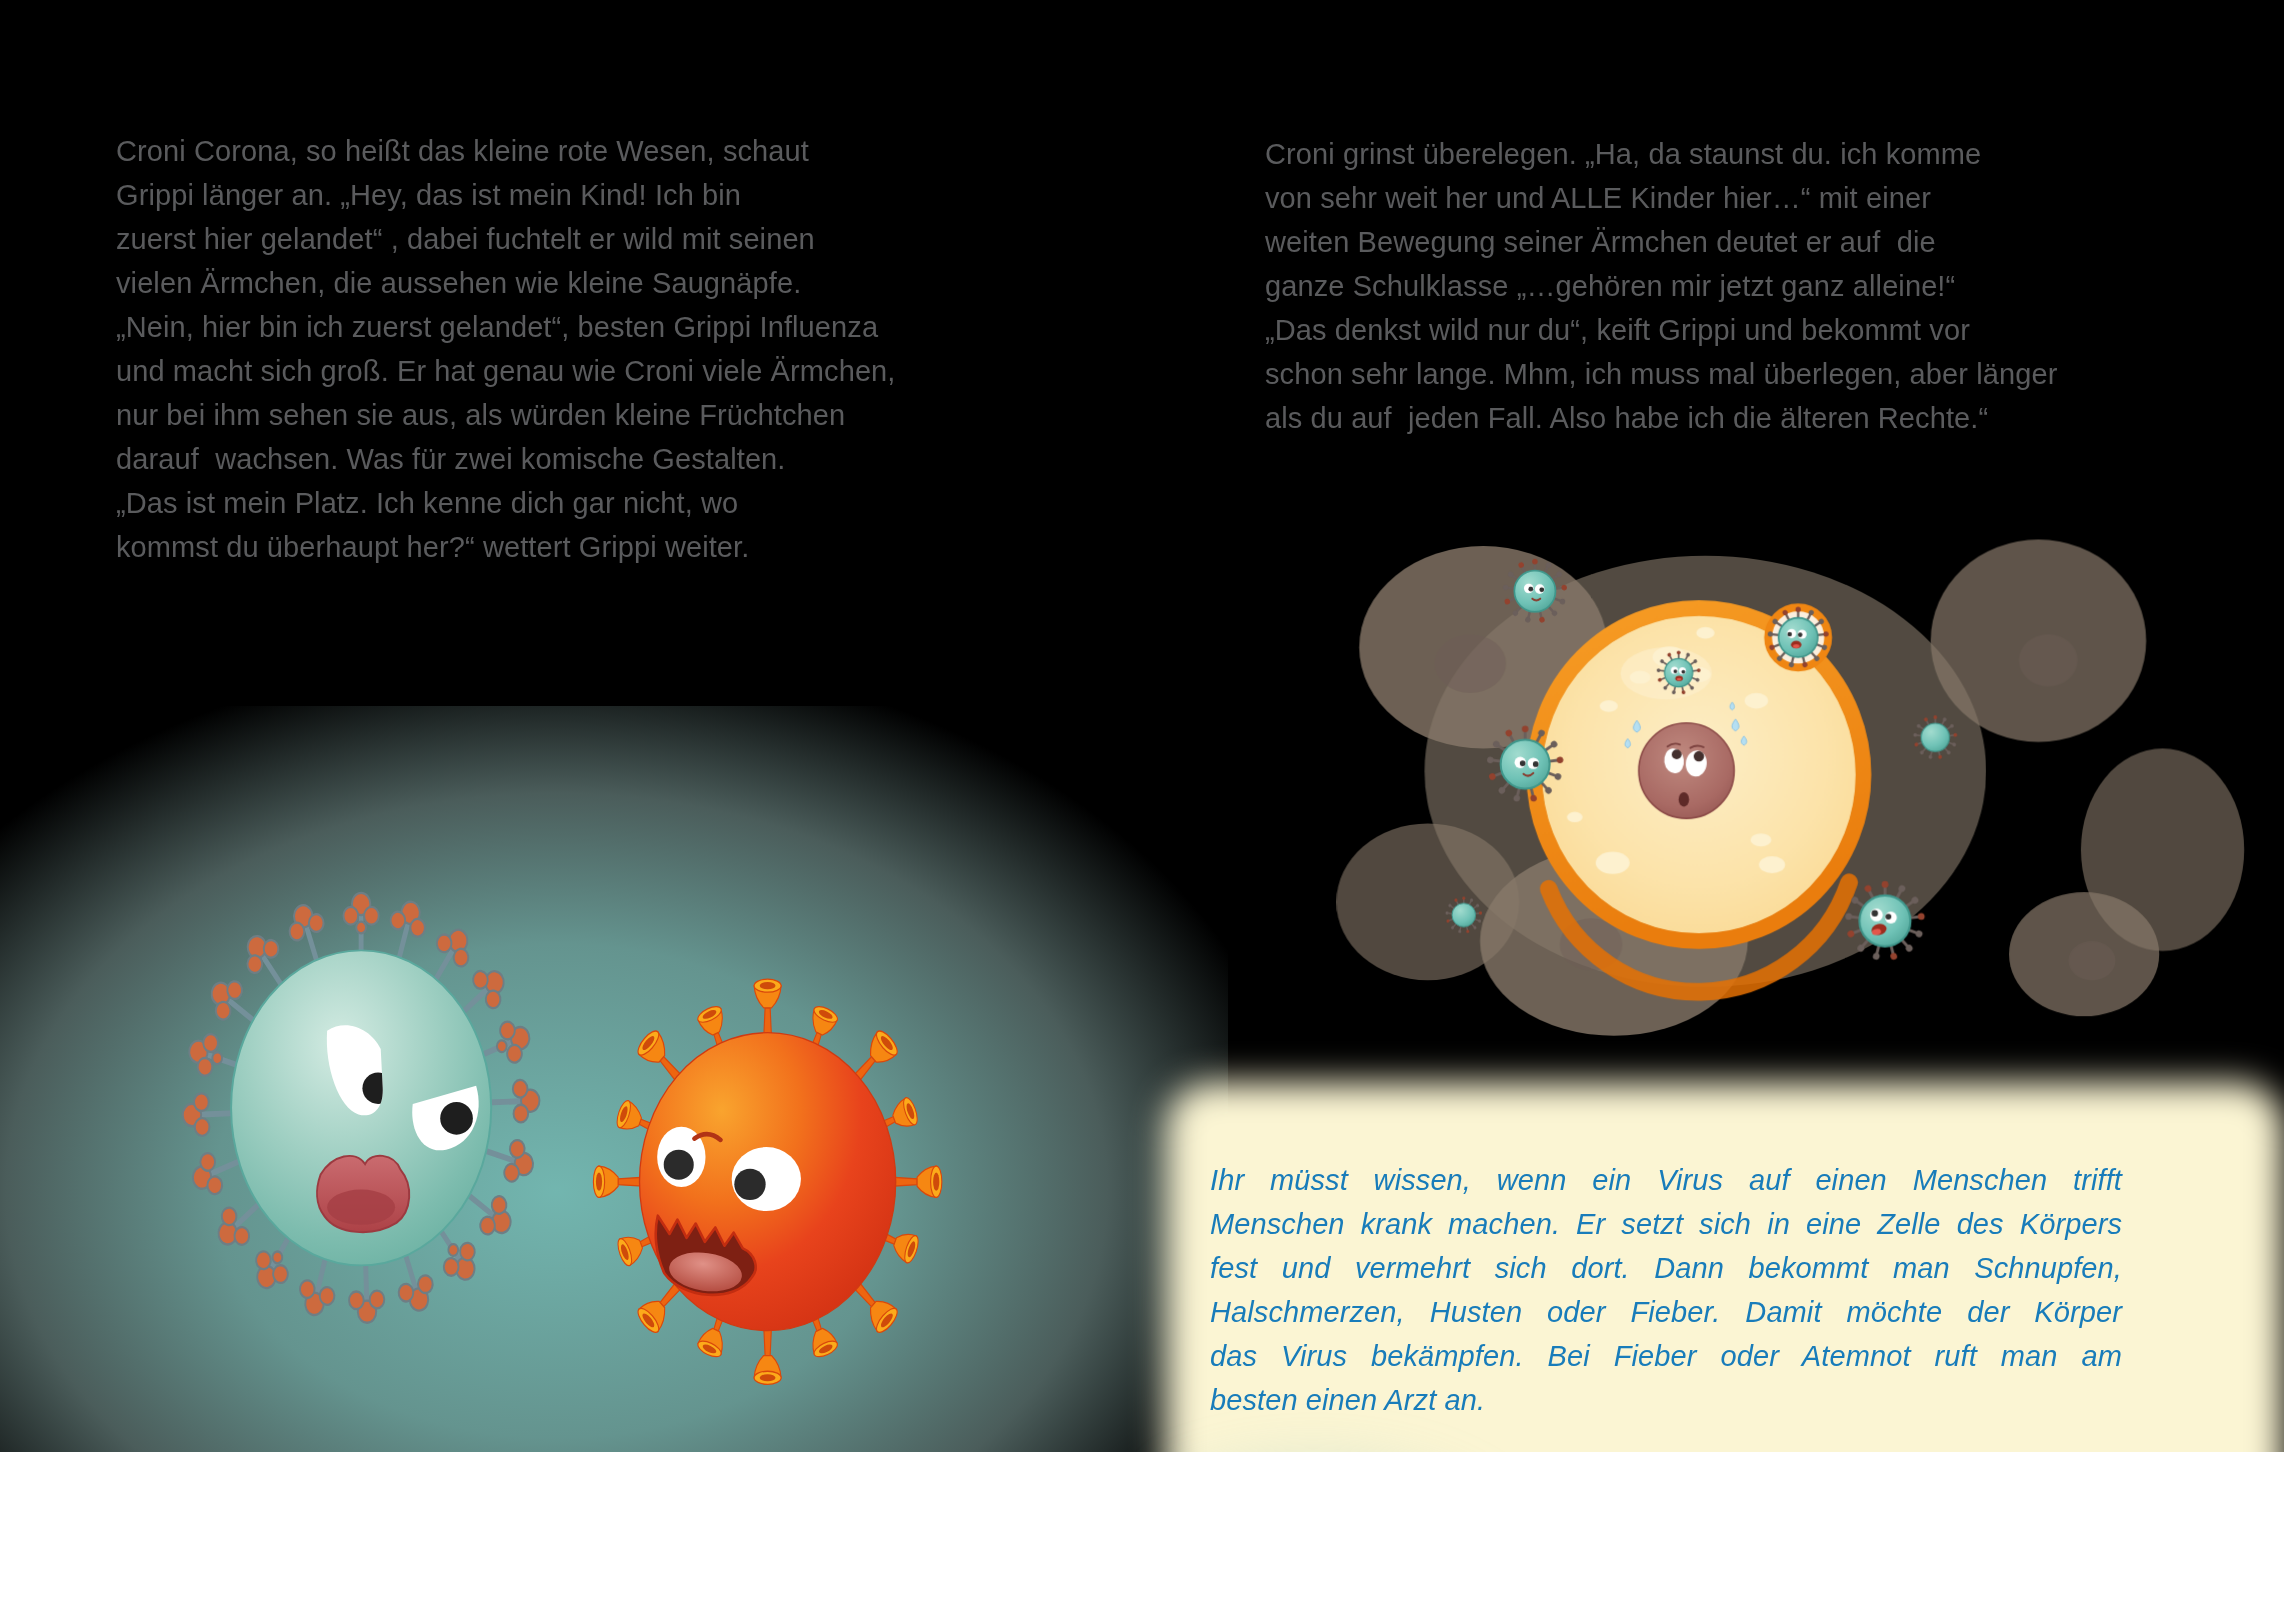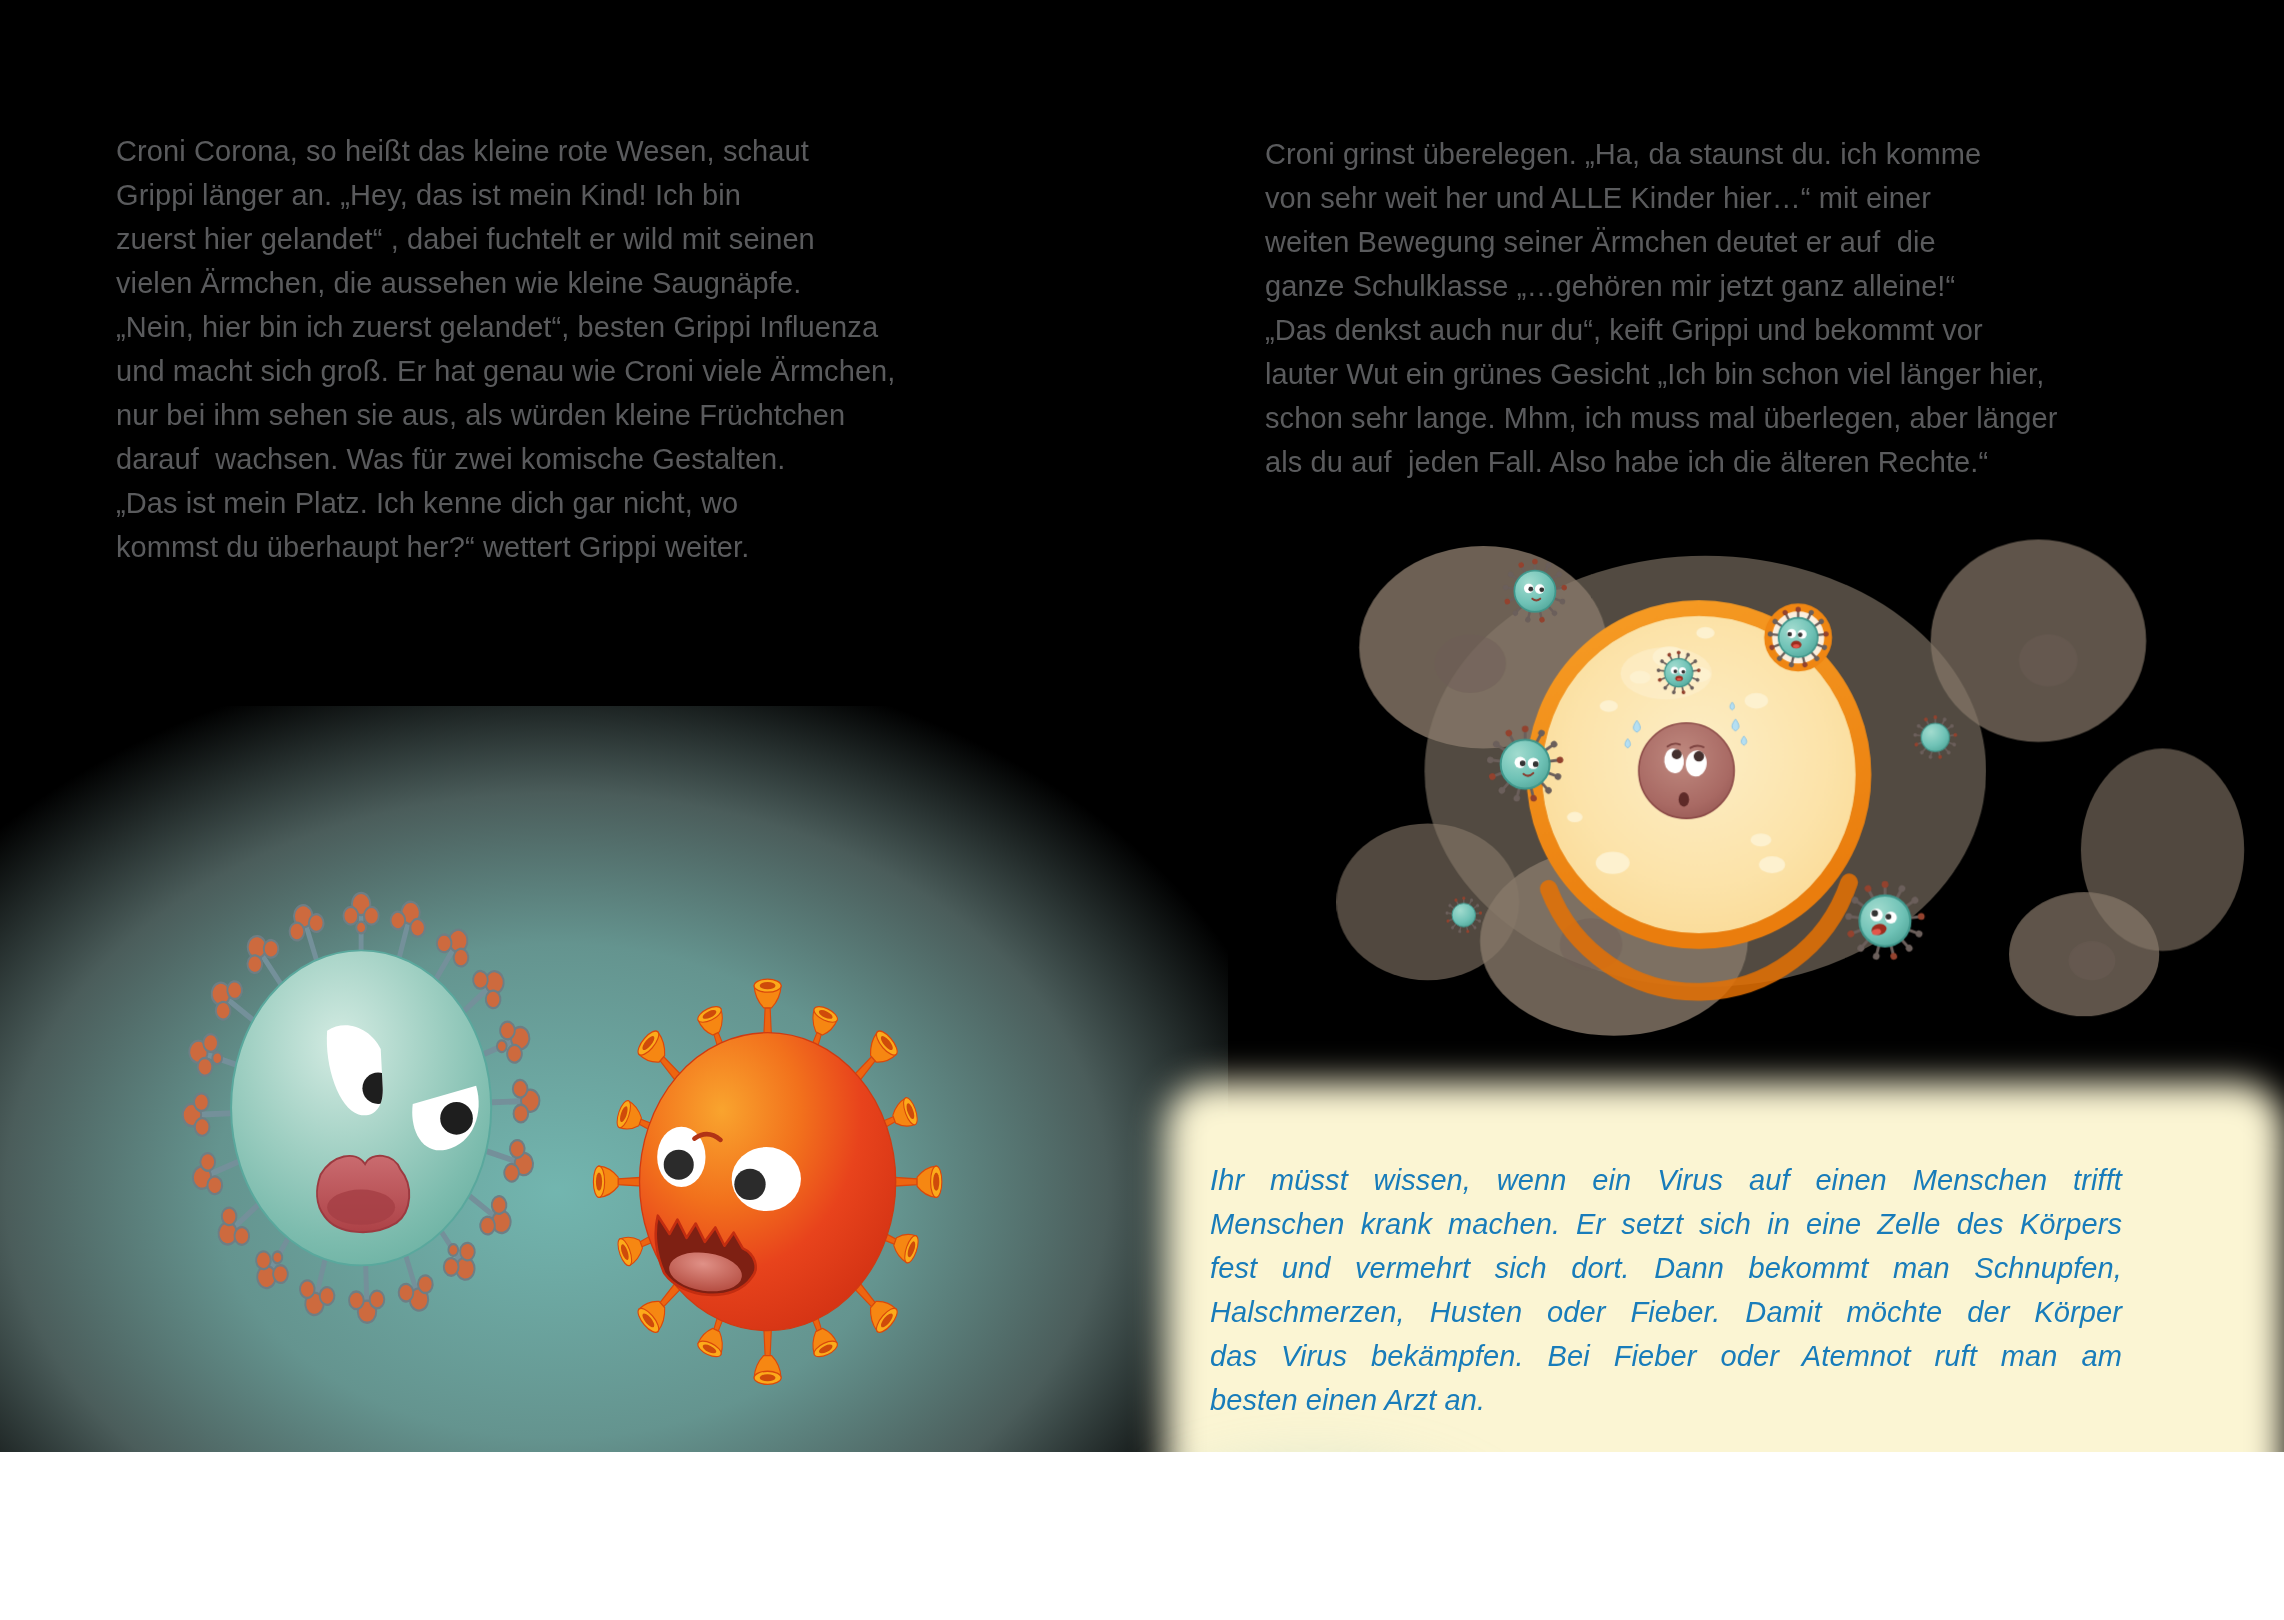--- a/index.html
+++ b/index.html
@@ -56,22 +56,21 @@
     <div class="line">darauf  wachsen. Was für zwei komische Gestalten.</div>
     <div class="line">„Das ist mein Platz. Ich kenne dich gar nicht, wo</div>
     <div class="line">kommst du überhaupt her?“ wettert Grippi weiter.</div>
   </div>
 
   <div id="story-right" class="abs story">
     <div class="line">Croni grinst überelegen. „Ha, da staunst du. ich komme</div>
     <div class="line">von sehr weit her und ALLE Kinder hier…“ mit einer</div>
     <div class="line">weiten Bewegung seiner Ärmchen deutet er auf  die</div>
     <div class="line">ganze Schulklasse „…gehören mir jetzt ganz alleine!“</div>
-    <div class="line">„Das denkst auch nur du“, keift Grippi und bekommt vor</div>
-    <div class="line">lauter Wut ein grünes Gesicht „Ich bin schon viel länger hier,</div>
+    <div class="line">„Das denkst wild nur du“, keift Grippi und bekommt vor</div>
     <div class="line">schon sehr lange. Mhm, ich muss mal überlegen, aber länger</div>
     <div class="line">als du auf  jeden Fall. Also habe ich die älteren Rechte.“</div>
   </div>
 
   <div id="teal-glow" class="abs"></div>
 
   <svg id="virus-scene" style="left:52px;top:830px" width="1111" height="791" viewBox="0 0 1700 1210">
     <defs>
       <radialGradient id="gripBody" cx="42%" cy="30%" r="82%">
         <stop offset="0" stop-color="#d3ebe2"></stop>

